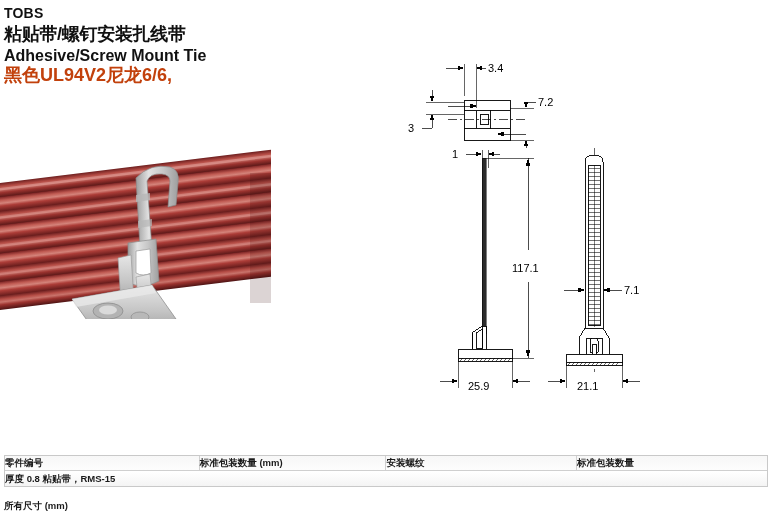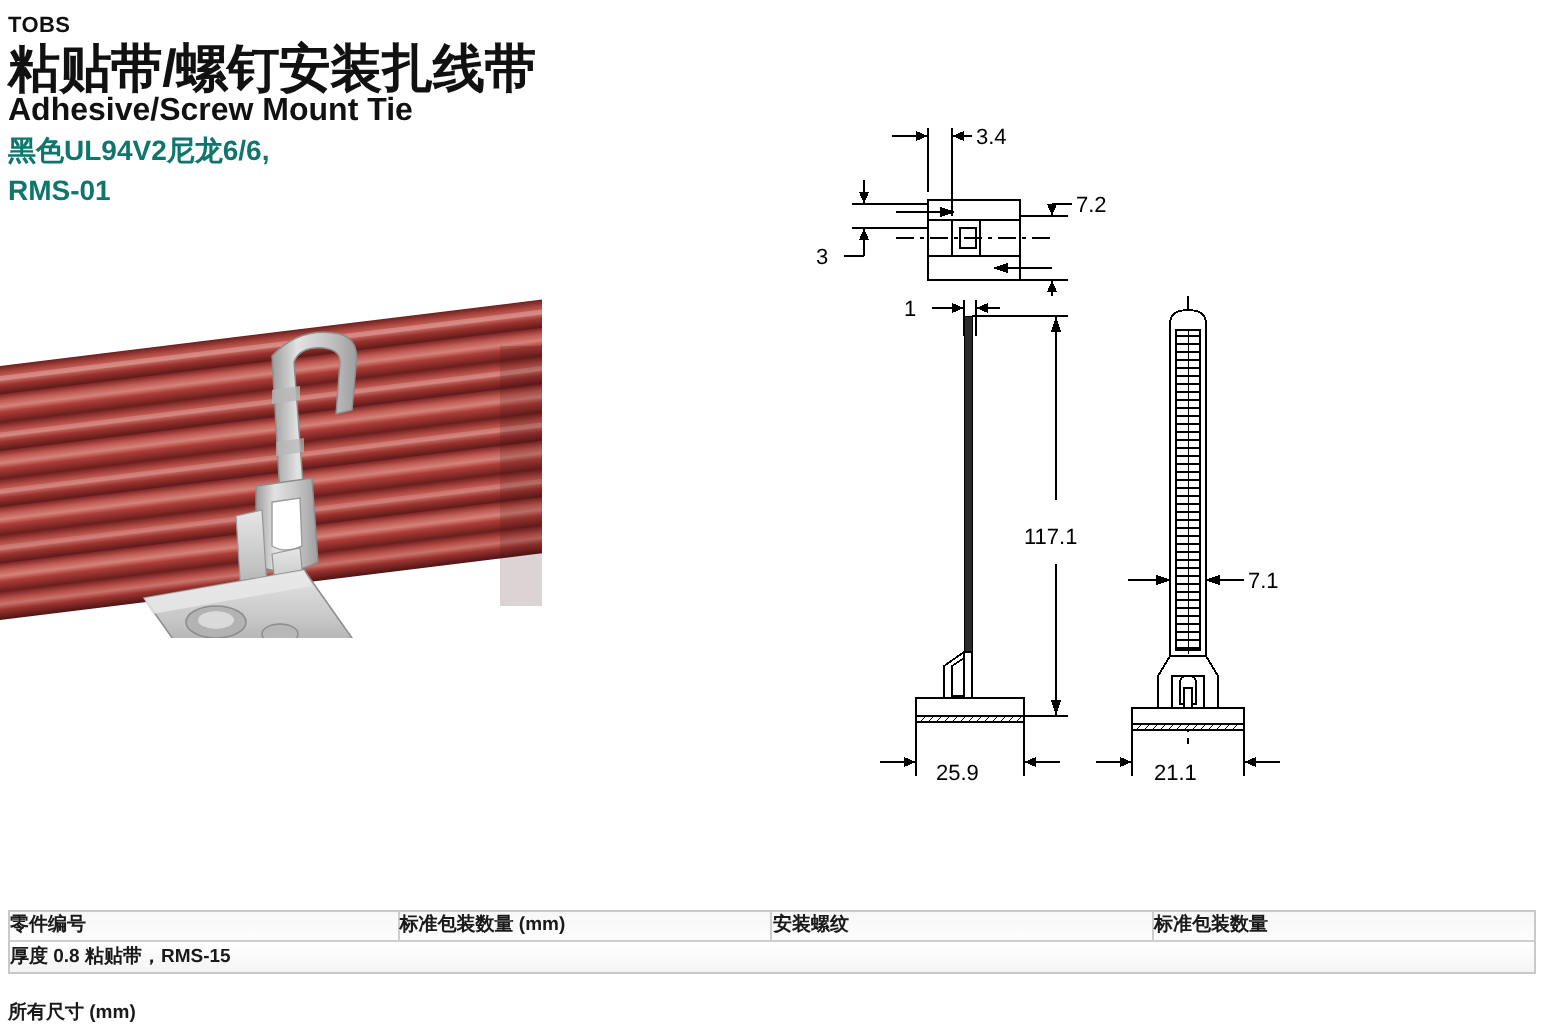--- a/index.html
+++ b/index.html
@@ -18,47 +18,47 @@
   }
 
   
   #header {
     position: absolute;
     left: 4px;
     top: 6px;
     width: 420px;
   }
   .brand {
-    font-size: 11px;
+    font-size: 14px;
     font-weight: bold;
     letter-spacing: 0.2px;
     line-height: 14px;
     color: #111;
   }
   .title-cn {
-    font-size: 26px;
+    font-size: 18px;
     font-weight: bold;
     line-height: 25px;
     letter-spacing: -0.3px;
     margin-top: 2px;
     color: #111;
   }
   .title-en {
     font-size: 16px;
     font-weight: bold;
     line-height: 16px;
     margin-top: 1px;
     color: #111;
   }
   .subtitle-cn {
-    font-size: 14px;
+    font-size: 18px;
     font-weight: bold;
     line-height: 18px;
     margin-top: 2px;
-    color: #0f766e;
+    color: #c2410c;
   }
 
   
   #photo {
     position: absolute;
     left: 0px;
     top: 133px;
     width: 271px;
     height: 186px;
     overflow: hidden;
@@ -134,21 +134,20 @@
   }
 </style>
 </head>
 <body>
 
 <div id="header">
   <div class="brand">TOBS</div>
   <div class="title-cn">粘贴带/螺钉安装扎线带</div>
   <div class="title-en">Adhesive/Screw Mount Tie</div>
   <div class="subtitle-cn">黑色UL94V2尼龙6/6,</div>
-  <div class="subtitle-cn">RMS-01</div>
 </div>
 
 <div id="photo">
   <svg width="271" height="186" viewBox="0 0 271 186" xmlns="http://www.w3.org/2000/svg">
     <defs>
       <linearGradient id="cableG" x1="0" y1="0" x2="0" y2="1">
         <stop offset="0%" stop-color="#7d2424"></stop>
         <stop offset="22%" stop-color="#c05a52"></stop>
         <stop offset="42%" stop-color="#d4837a"></stop>
         <stop offset="60%" stop-color="#ad3d38"></stop>

